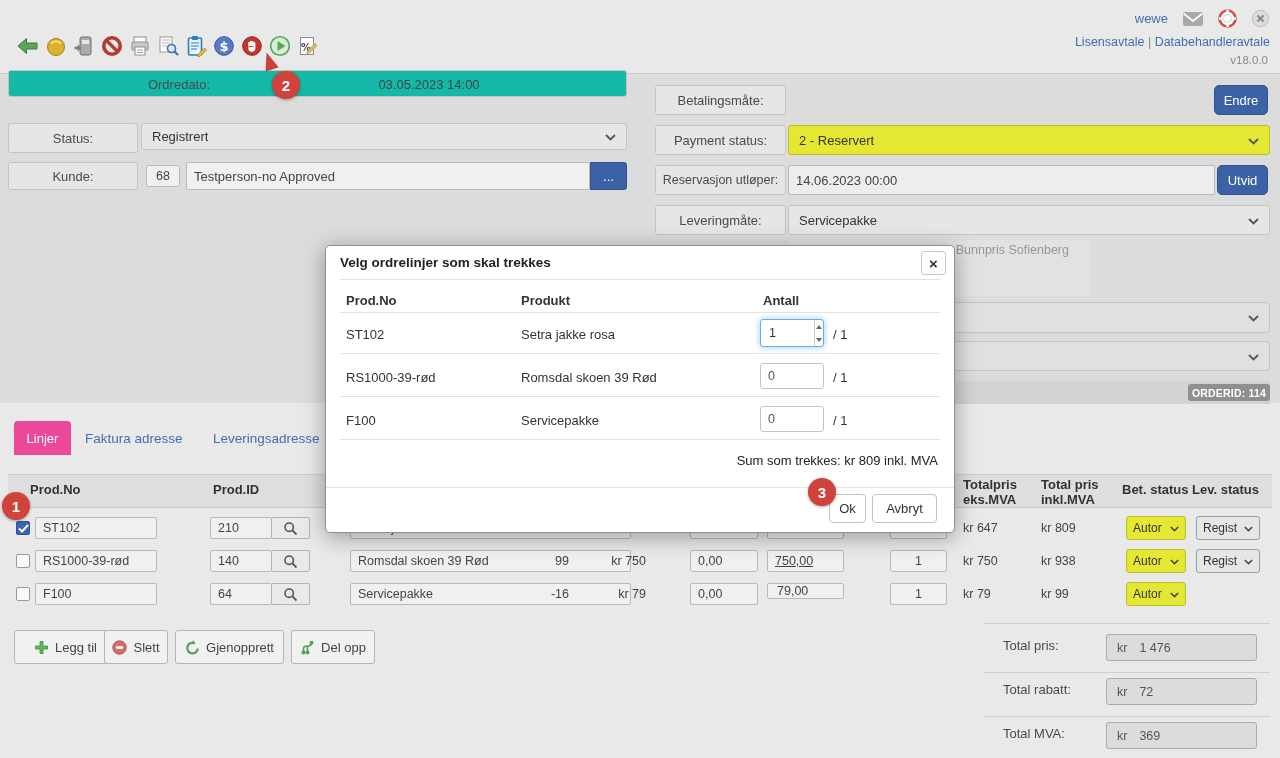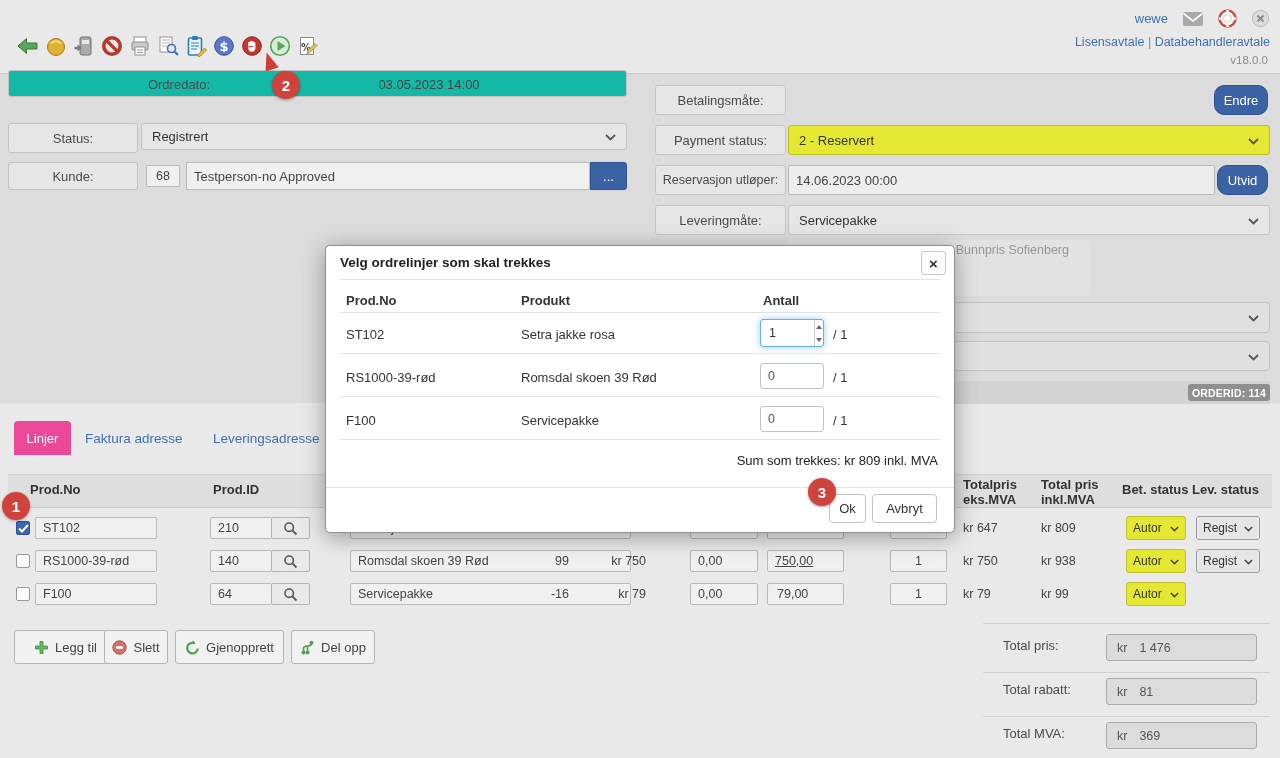--- a/index.html
+++ b/index.html
@@ -4,21 +4,21 @@
 <style>
   html,body{margin:0;padding:0}
   #screen{position:relative;width:1280px;height:758px;background:#e9e9e9;overflow:hidden;
           font-family:"Liberation Sans","DejaVu Sans",sans-serif;color:#333}
   .abs{position:absolute;box-sizing:border-box}
   .cell{background:#e6e6e6;border:1px solid #c3c3c3;border-radius:3px;display:flex;align-items:center;justify-content:center;font-size:13px;color:#4a4a4a}
   .sel{background:#e6e6e6;border:1px solid #c3c3c3;border-radius:3px;display:flex;align-items:center;justify-content:space-between;font-size:13px;color:#333;padding:0 10px;cursor:pointer}
   .sel .st{white-space:nowrap;overflow:hidden}
   .yellow{background:#e5e832 !important;border-color:#bcbf28 !important}
   input.inpt{background:#f0f0f0;border:1px solid #b9b9b9;border-radius:2px;font:12.5px "Liberation Sans",sans-serif;color:#444;padding:0 7px;box-sizing:border-box;outline:none}
-  .btnb{background:#3a62a5;color:#fff;border-radius:10px;display:flex;align-items:center;justify-content:center;font-size:13px;cursor:pointer;border:1px solid #305290}
+  .btnb{background:#3a62a5;color:#fff;border-radius:5px;display:flex;align-items:center;justify-content:center;font-size:13px;cursor:pointer;border:1px solid #305290}
   .link{color:#3f6fb5;text-decoration:none;cursor:pointer}
   .cb{width:14px;height:14px;border:1px solid #999;background:#fbfbfb;border-radius:2px;display:flex;align-items:center;justify-content:center;cursor:pointer}
   .cb.checked{background:#3a66ad;border-color:#2d549b}
   .money{font-size:12.5px;color:#444;white-space:nowrap}
   .th{font-weight:bold;font-size:13px;color:#333;white-space:nowrap}
   .sbtn{background:#e9e9e9;border:1px solid #b3b3b3;border-radius:2px;display:flex;align-items:center;justify-content:center;cursor:pointer}
   .abtn{background:#f1f1f1;border:1px solid #b5b5b5;border-radius:3px;display:flex;align-items:center;justify-content:center;gap:6px;font-size:13px;color:#444;cursor:pointer}
   .badge{width:28px;height:28px;border-radius:50%;background:#d0423c;color:#fff;font-weight:bold;font-size:15px;display:flex;align-items:center;justify-content:center;box-shadow:0 1px 3px rgba(0,0,0,.35);z-index:60}
   .oid{background:#8f8f8f;color:#fff;font-weight:bold;font-size:10.5px;border-radius:3px;display:flex;align-items:center;justify-content:center;letter-spacing:.2px}
   .totlbl{font-size:13px;color:#4a4a4a;white-space:nowrap}
@@ -295,21 +295,21 @@
   <div class="abs sbtn" style="left:271px;top:583px;width:39px;height:22px">
       <svg width="15" height="15" viewBox="0 0 15 15">
         <circle cx="6.2" cy="6.2" r="4.2" fill="none" stroke="#555" stroke-width="1.6"></circle>
         <path d="M9.4 9.4L13.5 13.5" stroke="#555" stroke-width="1.8"></path>
       </svg>
     </div>
   <input class="abs inpt" style="left: 350px; top: 583px; width: 281px; height: 22px;" value="Servicepakke">
   <span class="abs money" style="left:527px;top:587px;width:42px;text-align:right">-16</span>
   <span class="abs money" style="left:584px;top:587px;width:62px;text-align:right">kr 79</span>
   <input class="abs inpt" style="left: 690px; top: 583px; width: 68px; height: 22px;" value="0,00">
-  <input class="abs inpt" style="left: 767px; top: 583px; width: 77px; height: 22px; padding-left: 9px;" value="79,00">
+  <input class="abs inpt" style="left: 767px; top: 583px; width: 77px; height: 16px; padding-left: 9px;" value="79,00">
   <input class="abs inpt" style="left: 890px; top: 583px; width: 57px; height: 22px; text-align: center;" value="1">
   <span class="abs money" style="left:963px;top:587px">kr 79</span>
   <span class="abs money" style="left:1041px;top:587px">kr 99</span>
   <div class="abs sel yellow" style="left:1126px;top:582px;width:60px;height:24px;font-size:12px;padding:0 6px">
     <span class="st">Autor</span>
     <span class="chev"><svg width="9" height="6" viewBox="0 0 11 7">
           <path d="M1 1l4.5 4.5L10 1" fill="none" stroke="#444" stroke-width="1.8"></path>
         </svg></span>
   </div>
 
@@ -355,21 +355,21 @@
   <div class="abs tline" style="left:983px;top:623px;width:287px"></div>
   <span class="abs totlbl" style="left:1003px;top:638px">Total pris:</span>
   <div class="abs totinp" style="left:1106px;top:634px;width:151px;height:27px">
     <span>kr</span>
       <span>1 476</span>
   </div>
   <div class="abs tline" style="left:983px;top:672px;width:287px"></div>
   <span class="abs totlbl" style="left:1003px;top:682px">Total rabatt:</span>
   <div class="abs totinp" style="left:1106px;top:678px;width:151px;height:27px">
     <span>kr</span>
-      <span>81</span>
+      <span>72</span>
   </div>
   <div class="abs tline" style="left:983px;top:716px;width:287px"></div>
   <span class="abs totlbl" style="left:1003px;top:726px">Total MVA:</span>
   <div class="abs totinp" style="left:1106px;top:722px;width:151px;height:27px">
     <span>kr</span>
       <span>369</span>
   </div>
 
   <div class="abs modal" style="left:325px;top:245px;width:630px;height:288px">
     <span class="abs" style="left:14px;top:0;height:33px;line-height:33px;font-weight:bold;font-size:13.5px;color:#222">Velg ordrelinjer som skal trekkes</span>

